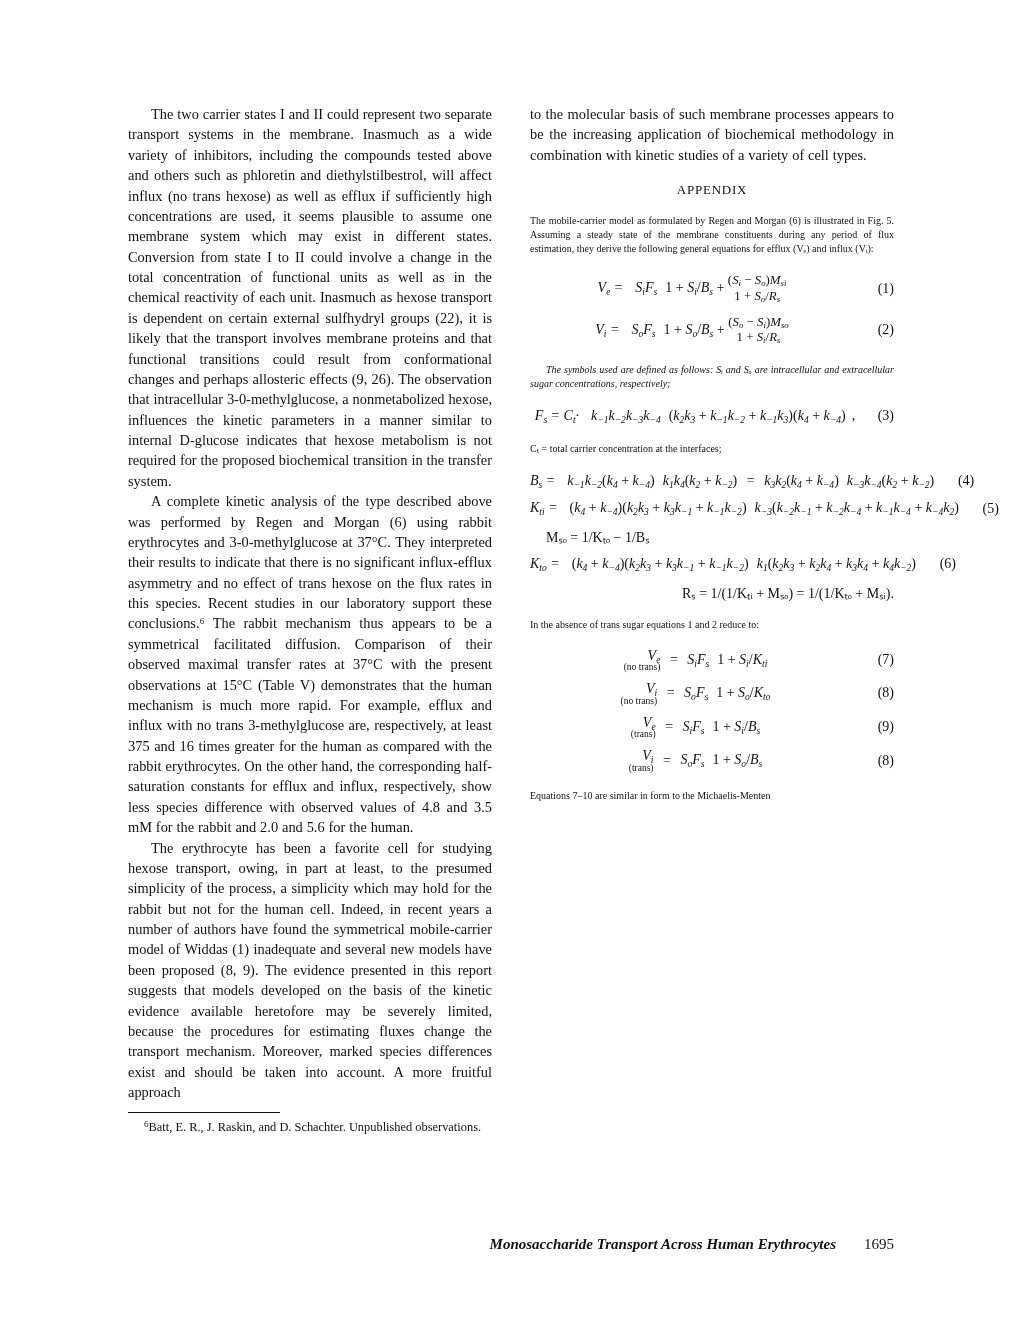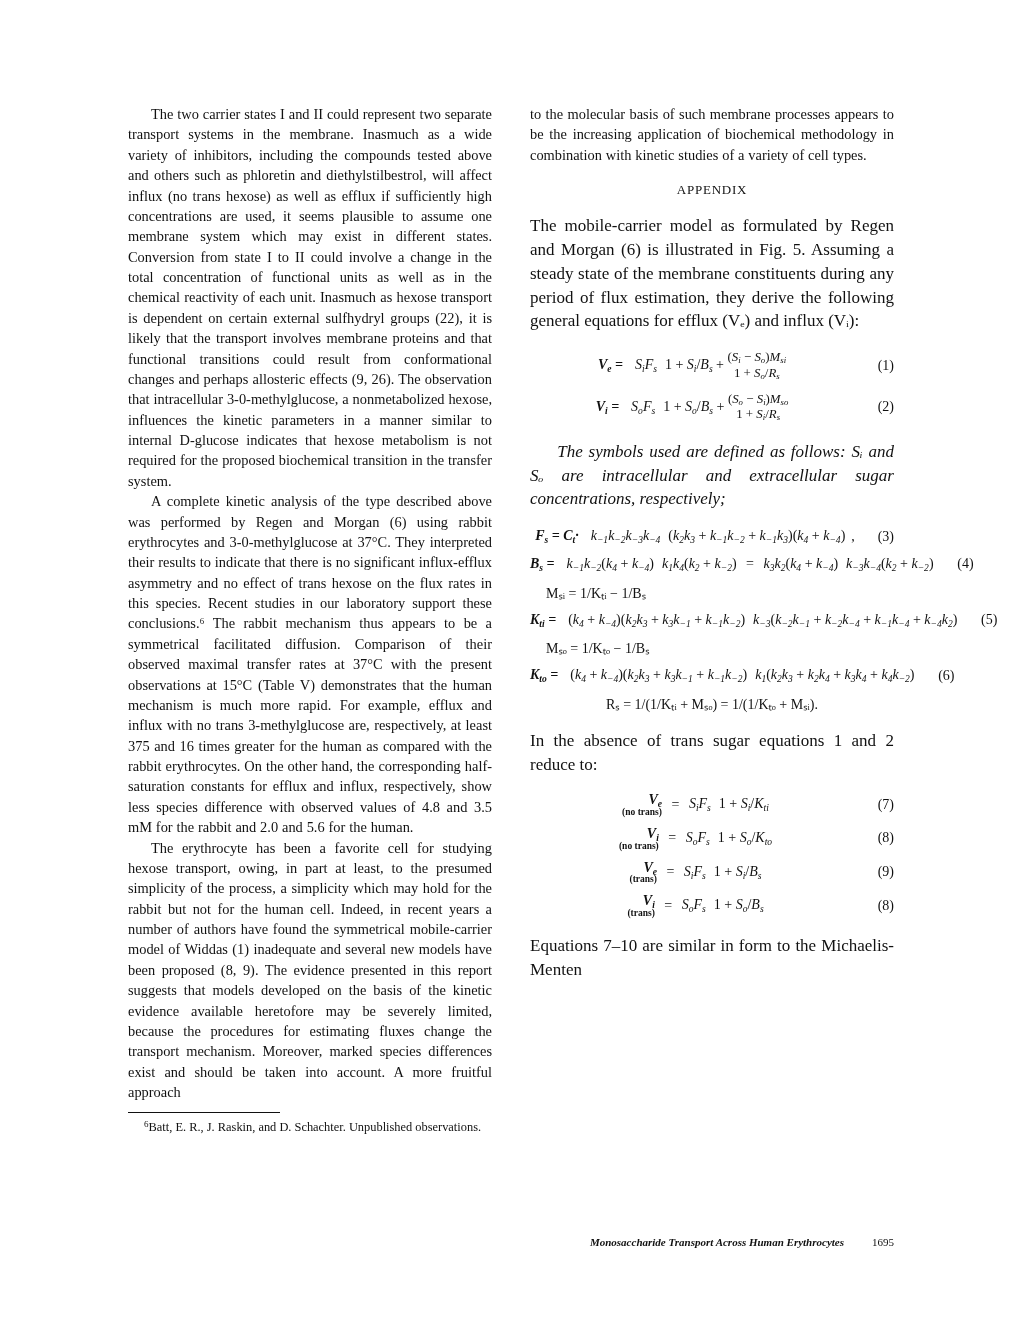--- a/index.html
+++ b/index.html
@@ -84,21 +84,20 @@
     display: flex;
     align-items: center;
     justify-content: center;
     white-space: nowrap;
   }
   .lhs {
     padding-right: 6px;
     font-style: italic;
     text-align: right;
     position: relative;
-    font-weight: bold;
   }
   .lhs .sub-note {
     display: block;
     font-size: 9.5px;
     font-style: normal;
     text-align: center;
     margin-top: -2px;
     padding-left: 7px;
   }
   .frac {
@@ -122,39 +121,39 @@
   .small-frac {
     display: inline-flex;
     flex-direction: column;
     align-items: center;
     vertical-align: middle;
     font-size: 0.92em;
   }
   .eqline {
     font-size: 14px;
     margin: 7px 0;
-    text-align: center;
+    text-align: right;
   }
   .eqline.left { text-align: left; padding-left: 16px; }
   .txt {
-    font-size: 17px;
+    font-size: 10px;
     line-height: 1.4;
     text-align: justify;
     margin: 16px 0;
   }
   .txt.ind { text-indent: 1.6em; font-style: italic; }
   .footer {
     position: absolute;
     left: 128px;
     top: 1236px;
     width: 766px;
     display: flex;
     justify-content: flex-end;
     align-items: baseline;
-    font-size: 11px;
+    font-size: 15px;
   }
   .footer .journal {
     font-style: italic;
     font-weight: bold;
     margin-right: 28px;
   }
   .footer .pageno { font-weight: normal; }
 </style>
 </head>
 <body>
@@ -231,20 +230,21 @@
               <span class="num"><span class="itl">k<sub>−1</sub>k<sub>−2</sub>k<sub>−3</sub>k<sub>−4</sub></span></span>
               <span class="bar"></span>
               <span class="den">(<span class="itl">k<sub>2</sub>k<sub>3</sub></span> + <span class="itl">k<sub>−1</sub>k<sub>−2</sub></span> + <span class="itl">k<sub>−1</sub>k<sub>3</sub></span>)(<span class="itl">k<sub>4</sub></span> + <span class="itl">k<sub>−4</sub></span>)</span>
             </span>
             <span>,</span>
           </div>
         </div>
         <div class="eq-num">(3)</div>
       </div>
 
+      <div class="txt">Cₜ = total carrier concentration at the interfaces;</div>
 
       <div class="eq-block">
         <div class="eq-body">
           <div class="eqrow">
             <span class="lhs">B<sub>s</sub> =</span>
             <span class="frac">
               <span class="num"><span class="itl">k<sub>−1</sub>k<sub>−2</sub></span>(<span class="itl">k<sub>4</sub></span> + <span class="itl">k<sub>−4</sub></span>)</span>
               <span class="bar"></span>
               <span class="den"><span class="itl">k<sub>1</sub>k<sub>4</sub></span>(<span class="itl">k<sub>2</sub></span> + <span class="itl">k<sub>−2</sub></span>)</span>
             </span>
@@ -252,21 +252,20 @@
             <span class="frac">
               <span class="num"><span class="itl">k<sub>3</sub>k<sub>2</sub></span>(<span class="itl">k<sub>4</sub></span> + <span class="itl">k<sub>−4</sub></span>)</span>
               <span class="bar"></span>
               <span class="den"><span class="itl">k<sub>−3</sub>k<sub>−4</sub></span>(<span class="itl">k<sub>2</sub></span> + <span class="itl">k<sub>−2</sub></span>)</span>
             </span>
           </div>
         </div>
         <div class="eq-num">(4)</div>
       </div>
 
-      <div class="eqline left">Mₛᵢ = 1/Kₜᵢ − 1/Bₛ</div>
 
       <div class="eq-block">
         <div class="eq-body">
           <div class="eqrow">
             <span class="lhs">K<sub>ti</sub> =</span>
             <span class="frac">
               <span class="num">(<span class="itl">k<sub>4</sub></span> + <span class="itl">k<sub>−4</sub></span>)(<span class="itl">k<sub>2</sub>k<sub>3</sub></span> + <span class="itl">k<sub>3</sub>k<sub>−1</sub></span> + <span class="itl">k<sub>−1</sub>k<sub>−2</sub></span>)</span>
               <span class="bar"></span>
               <span class="den"><span class="itl">k<sub>−3</sub></span>(<span class="itl">k<sub>−2</sub>k<sub>−1</sub></span> + <span class="itl">k<sub>−2</sub>k<sub>−4</sub></span> + <span class="itl">k<sub>−1</sub>k<sub>−4</sub></span> + <span class="itl">k<sub>−4</sub>k<sub>2</sub></span>)</span>
             </span>

